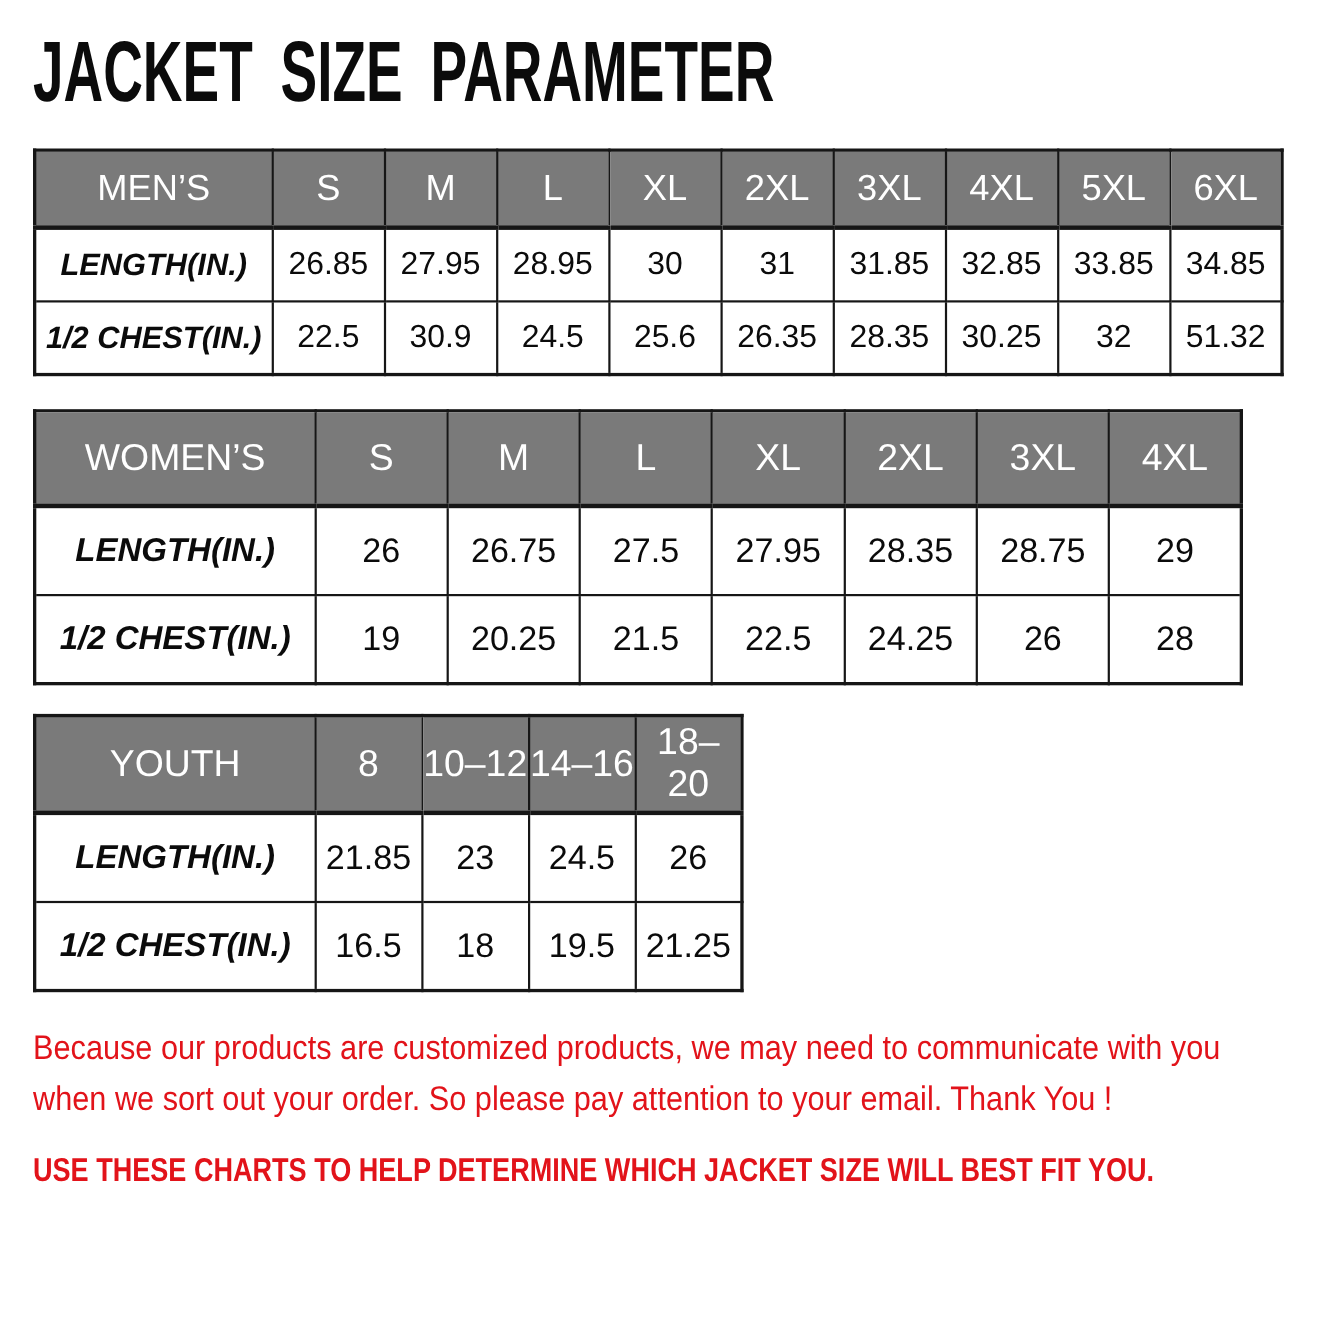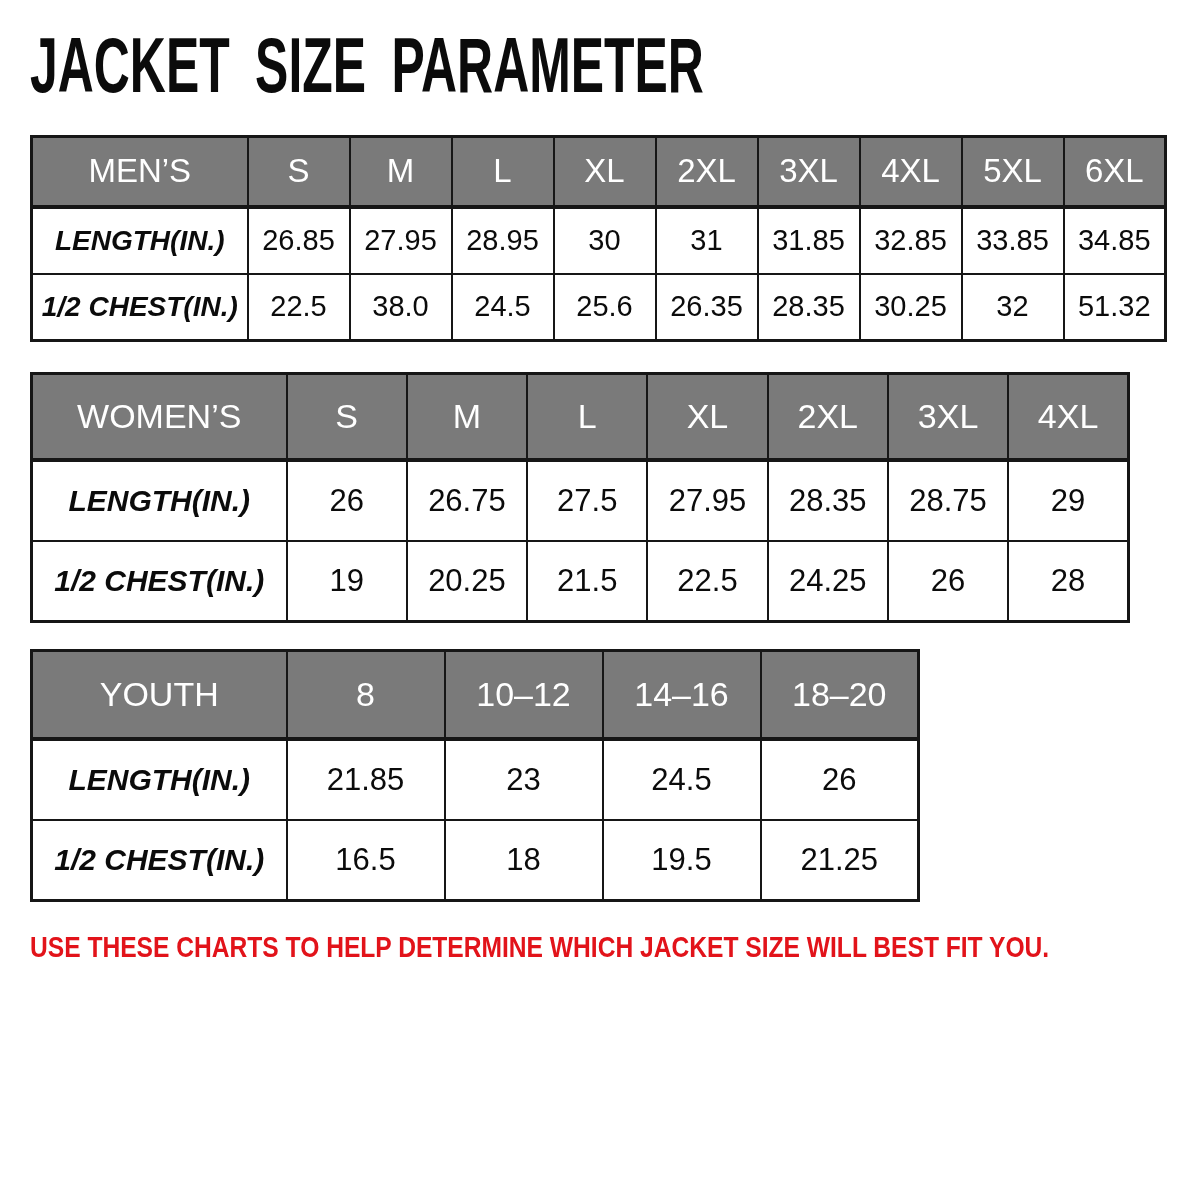--- a/index.html
+++ b/index.html
@@ -71,21 +71,21 @@
   .t-mens th { height: 70px; font-size: 33px; }
   .t-mens td { height: 67px; font-size: 29px; }
   .t-mens td.label-cell { font-size: 28px; }
 
   .t-womens { width: 1100px; margin-top: 30px; }
   .t-womens col.col-label { width: 255px; }
   .t-womens th { height: 86px; font-size: 34px; }
   .t-womens td { height: 81px; font-size: 31px; }
   .t-womens td.label-cell { font-size: 30px; }
 
-  .t-youth { width: 890px; margin-top: 26px; border-radius: 27px; }
+  .t-youth { width: 646px; margin-top: 26px; border-radius: 27px; }
   .t-youth col.col-label { width: 255px; }
   .t-youth th { height: 88px; font-size: 34px; }
   .t-youth td { height: 81px; font-size: 31px; }
   .t-youth td.label-cell { font-size: 30px; }
 
   
   .footer { margin-top: 28px; color: var(--red); }
   .footer-custom {
     font-size: 31px;
     font-weight: 500;
@@ -149,21 +149,21 @@
           <td>30</td>
           <td>31</td>
           <td>31.85</td>
           <td>32.85</td>
           <td>33.85</td>
           <td>34.85</td>
         </tr>
         <tr>
           <td class="label-cell">1/2 CHEST(IN.)</td>
           <td>22.5</td>
-          <td>38.0</td>
+          <td>30.9</td>
           <td>24.5</td>
           <td>25.6</td>
           <td>26.35</td>
           <td>28.35</td>
           <td>30.25</td>
           <td>32</td>
           <td>51.32</td>
         </tr>
       </tbody>
     </table>
@@ -244,16 +244,20 @@
           <td class="label-cell">1/2 CHEST(IN.)</td>
           <td>16.5</td>
           <td>18</td>
           <td>19.5</td>
           <td>21.25</td>
         </tr>
       </tbody>
     </table>
 
   <div class="footer">
+    <div class="footer-custom">
+      <div class="f-line">Because our products are customized products, we may need to communicate with you</div>
+      <div class="f-line">when we sort out your order. So please pay attention to your email. Thank You !</div>
+    </div>
     <div class="footer-usage">USE THESE CHARTS TO HELP DETERMINE WHICH JACKET SIZE WILL BEST FIT YOU.</div>
   </div>
 
 </div>
 
 </body></html>

